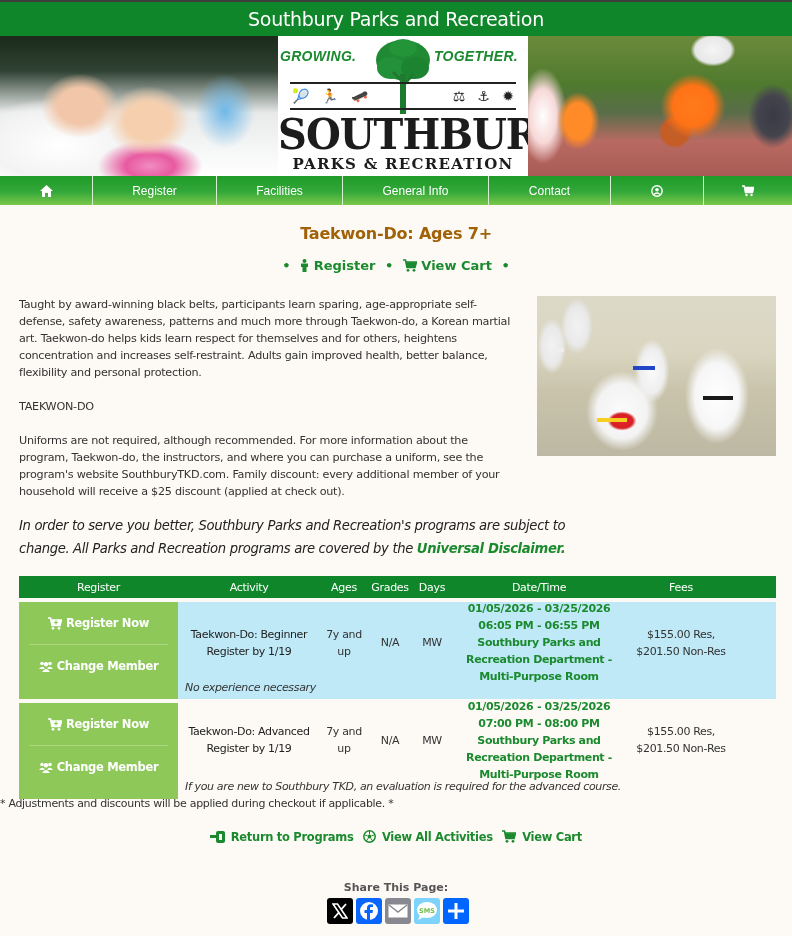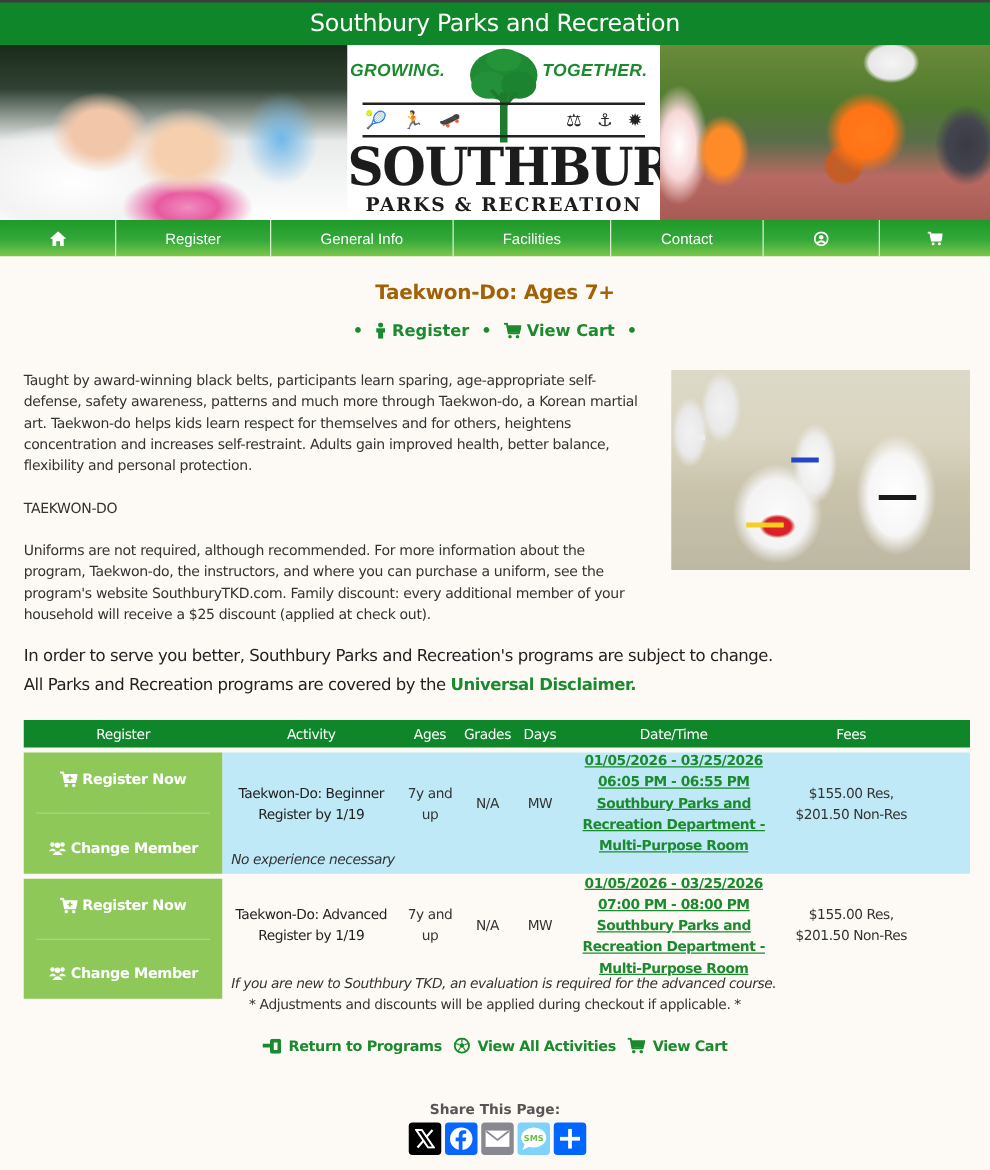--- a/index.html
+++ b/index.html
@@ -55,52 +55,52 @@
       radial-gradient(ellipse 18px 12px at 85px 125px, #e8242b 0%, #d61f26 60%, rgba(0,0,0,0) 80%),
       radial-gradient(ellipse 40px 60px at 180px 100px, #ffffff 0%, #f6f6f6 55%, rgba(0,0,0,0) 80%),
       radial-gradient(ellipse 45px 50px at 85px 115px, #fbfbfb 0%, #f3f3f3 55%, rgba(0,0,0,0) 80%),
       radial-gradient(ellipse 22px 40px at 115px 75px, #fbfbfb 0%, #eeeeee 55%, rgba(0,0,0,0) 80%),
       radial-gradient(ellipse 18px 35px at 15px 50px, #f2f2f2 0%, #e9e9e9 55%, rgba(0,0,0,0) 80%),
       radial-gradient(ellipse 20px 35px at 40px 30px, #f2f2f2 0%, #e9e9e9 55%, rgba(0,0,0,0) 80%),
       linear-gradient(180deg, #dcd9c8 0%, #d9d5c0 35%, #c9c3ab 60%, #bdb8a3 100%);
   }
   .photo .belt { position: absolute; height: 4px; }
 
-  .disclaimer { position: absolute; left: 19px; top: 514px; width: 600px; font-size: 13.2px; line-height: 23px; color: #222; font-family: "DejaVu Sans", sans-serif; letter-spacing: -0.35px; }
+  .disclaimer { position: absolute; left: 19px; top: 514px; width: 600px; font-size: 13.2px; line-height: 23px; font-style: italic; color: #222; font-family: "DejaVu Sans", sans-serif; letter-spacing: -0.35px; }
   .disclaimer a { color: #1b8a2e; font-weight: bold; text-decoration: none; }
 
   .table { position: absolute; left: 19px; top: 576px; width: 757px; }
   .thead { height: 22px; background: #10862a; display: flex; color: #fff; font-size: 11px; font-family: "DejaVu Sans", sans-serif; letter-spacing: -0.3px; }
   .thead div { display: flex; align-items: center; justify-content: center; }
   .c-reg { width: 159px; } .c-act { width: 142px; } .c-age { width: 48px; } .c-grd { width: 44px; } .c-day { width: 40px; } .c-dt { width: 174px; text-align: center; } .c-fee { width: 110px; }
 
   .row { display: flex; margin-top: 4px; position: relative; }
   .row1 { height: 97px; }
   .row2 { height: 96px; }
-  .reg-cell { width: 159px; background: #8dc859; display: flex; flex-direction: column; justify-content: space-between; padding: 0 8px; }
+  .reg-cell { width: 159px; background: #8dc859; display: flex; flex-direction: column; justify-content: flex-start; padding: 0 8px; }
   .reg-btn { height: 42px; display: flex; align-items: center; justify-content: center; color: #fff; font-weight: bold; font-size: 11.5px; font-family: "DejaVu Sans", sans-serif; letter-spacing: -0.3px; }
   .reg-btn svg { fill: #fff; margin-right: 4px; }
   .reg-sep { height: 1px; background: #a9d67f; margin: 0 2px; }
   .info { flex: 1; position: relative; }
   .row1 .info { background: #bfe9f7; }
   .row2 .info { background: #fdfaf5; }
   .cells { display: flex; height: 100%; }
   .cells > div { display: flex; align-items: center; justify-content: center; text-align: center; font-size: 11px; line-height: 17px; font-family: "DejaVu Sans", sans-serif; letter-spacing: -0.35px; color: #333; }
   .row1 .cells > div { padding-bottom: 16px; }
   .row2 .cells > div { padding-bottom: 22px; }
   .cells .act { width: 142px; font-weight: normal; color: #222; }
   .cells .age { width: 48px; }
   .cells .grd { width: 44px; }
   .cells .day { width: 40px; }
-  .cells .dt { width: 174px; font-weight: bold; color: #1b8a2e; text-decoration: underline; }
+  .cells .dt { width: 174px; font-weight: bold; color: #1b8a2e; }
   .cells .fee { width: 110px; }
   .note { position: absolute; left: 7px; bottom: 5px; font-size: 11px; font-style: italic; color: #333; font-family: "DejaVu Sans", sans-serif; letter-spacing: -0.35px; }
   .row2 .note { bottom: 6px; }
 
-  .adjust { position: absolute; left: 0; top: 797px; width: 792px; text-align: center; font-size: 11px; color: #333; font-family: "DejaVu Sans", sans-serif; letter-spacing: -0.3px; }
+  .adjust { position: absolute; left: 0; top: 797px; width: 792px; font-size: 11px; color: #333; font-family: "DejaVu Sans", sans-serif; letter-spacing: -0.3px; }
 
   .bottom-links { position: absolute; left: 0; top: 830px; width: 792px; text-align: center; font-size: 11.5px; font-weight: bold; color: #1b8a2e; font-family: "DejaVu Sans", sans-serif; letter-spacing: -0.3px; }
   .bottom-links a { color: #1b8a2e; text-decoration: none; margin: 0 3px; }
   .bottom-links svg { vertical-align: -2px; fill: #1b8a2e; margin-right: 2px; }
 
   .share-label { position: absolute; left: 0; top: 881px; width: 792px; text-align: center; font-size: 11px; font-weight: bold; color: #555; font-family: "DejaVu Sans", sans-serif; }
   .share { position: absolute; left: 327px; top: 898px; display: flex; gap: 3px; }
   .share-btn { width: 26px; height: 26px; border-radius: 3px; display: flex; align-items: center; justify-content: center; }
   .share-btn svg { fill: #fff; }
 </style>
@@ -145,25 +145,25 @@
 
 <div class="nav">
   <div class="nav-item" style="width:93px;">
     <svg width="13" height="12" viewBox="0 0 13 12">
         <path d="M6.5 0 L13 6 L11 6 L11 12 L8 12 L8 8 L5 8 L5 12 L2 12 L2 6 L0 6 Z"></path>
       </svg>
   </div>
   <div class="nav-item" style="width:124px;">
       <span>Register</span>
     </div>
+  <div class="nav-item" style="width:126px;">
+      <span>Facilities</span>
+    </div>
   <div class="nav-item" style="width:146px;">
       <span>General Info</span>
-    </div>
-  <div class="nav-item" style="width:126px;">
-      <span>Facilities</span>
     </div>
   <div class="nav-item" style="width:122px;">
       <span>Contact</span>
     </div>
   <div class="nav-item" style="width:93px;">
     <svg width="12" height="12" viewBox="0 0 12 12">
         <circle cx="6" cy="6" r="5.2" fill="none" stroke="#fff" stroke-width="1.4"></circle>
         <circle cx="6" cy="4.8" r="1.8"></circle>
         <path d="M2.8 9.5 Q6 6.5 9.2 9.5" fill="none" stroke="#fff" stroke-width="1.4"></path>
       </svg>

